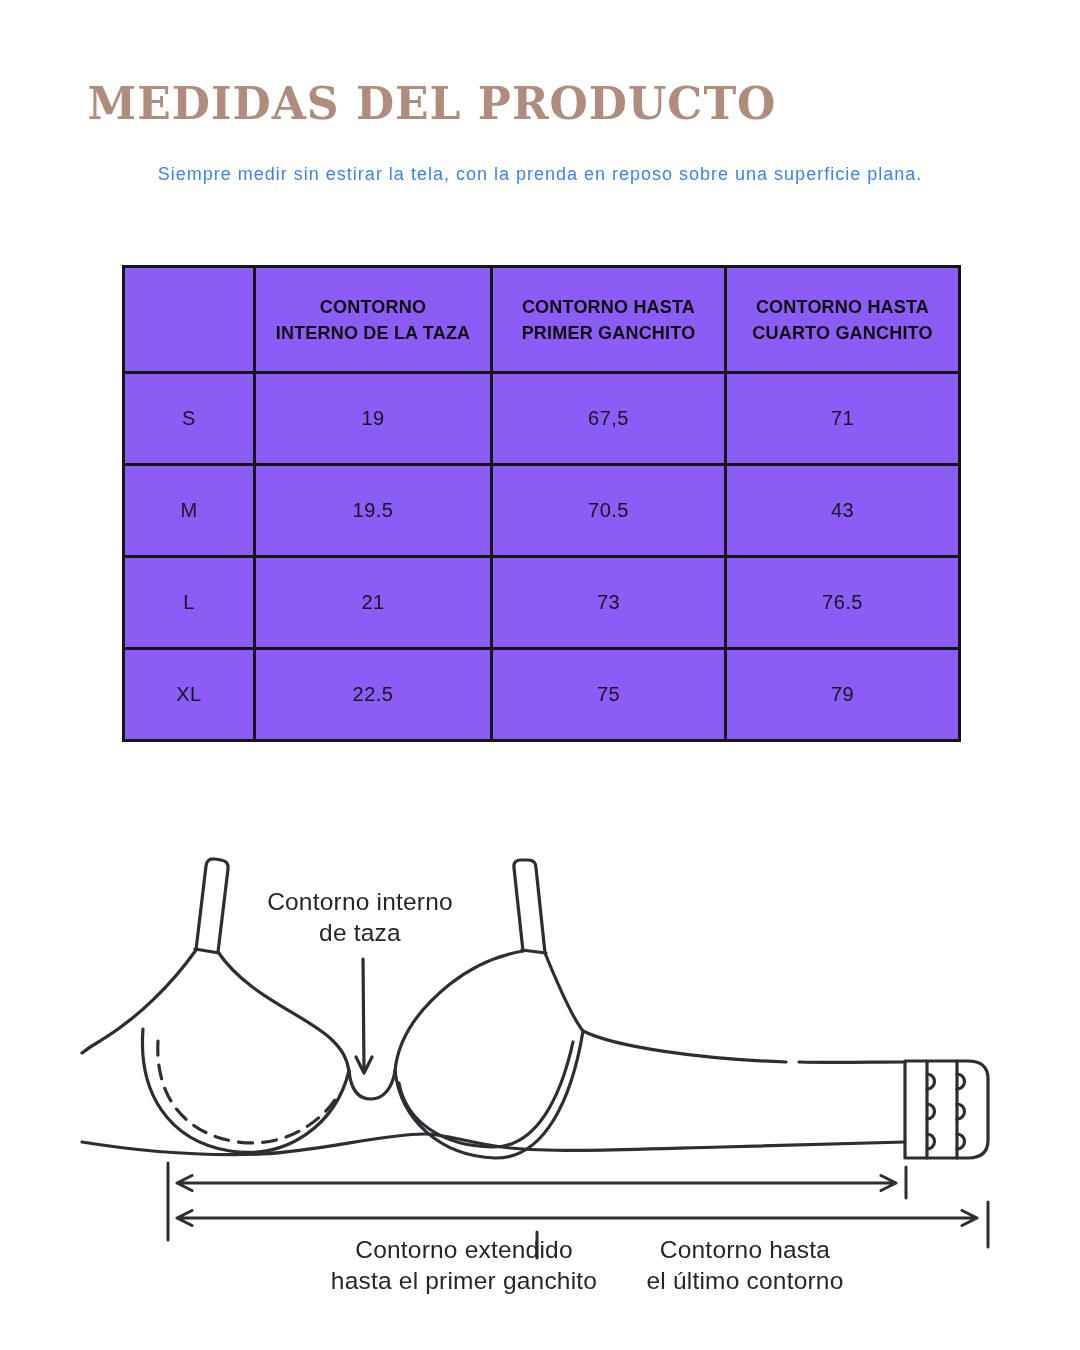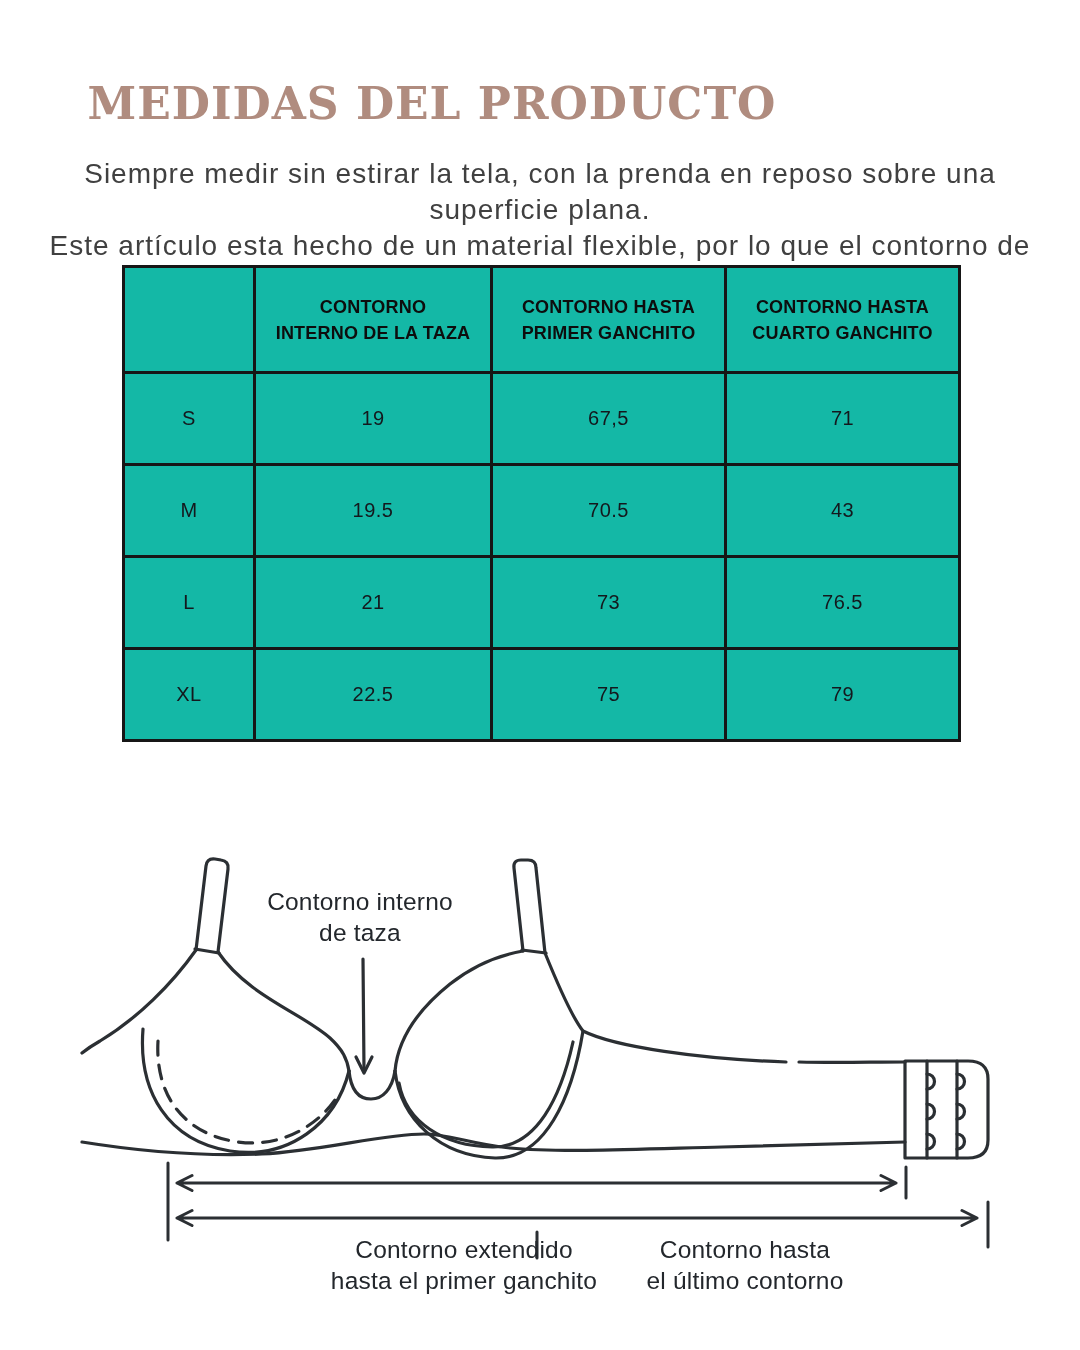--- a/index.html
+++ b/index.html
@@ -7,29 +7,29 @@
     position:relative;width:1080px;height:1350px;background:#ffffff;
     font-family:"Liberation Sans",sans-serif;color:#3a414c;overflow:hidden;
   }
   .title{
     position:absolute;top:78px;left:0;width:864px;text-align:center;
     font-family:"DejaVu Serif",serif;font-weight:bold;font-size:44px;
     letter-spacing:1px;color:#b08c7f;
   }
   .intro{
     position:absolute;top:156px;left:40px;width:1000px;text-align:center;
-    font-size:28px;line-height:36px;letter-spacing:1px;color:#404040;
+    font-size:18px;line-height:36px;letter-spacing:1px;color:#3b82f6;
   }
   table.sizes{
     position:absolute;left:122px;top:265px;width:836px;
     border-collapse:collapse;table-layout:fixed;
   }
   table.sizes td,table.sizes th{
     border:3px solid #161616;text-align:center;vertical-align:middle;
-    background:#14b8a6;
+    background:#8b5cf6;
   }
   table.sizes th{
     height:101px;font-size:18px;font-weight:bold;letter-spacing:.2px;
     line-height:26px;color:#0d0d0d;font-family:"Liberation Sans",sans-serif;
   }
   table.sizes td{
     height:87px;font-size:20px;letter-spacing:.5px;color:#14181d;
     font-weight:normal;
   }
   col.c1{width:131px}col.c2{width:237px}col.c3{width:234px}col.c4{width:234px}
@@ -48,21 +48,20 @@
 </style>
 </head>
 <body>
 
 <div class="page">
 
   <div class="title">MEDIDAS DEL PRODUCTO</div>
 
   <div class="intro">
     <div>Siempre medir sin estirar la tela, con la prenda en reposo sobre una superficie plana.</div>
-    <div>Este artículo esta hecho de un material flexible, por lo que el contorno de la espalda puede</div>
   </div>
 
   <table class="sizes">
     <colgroup>
         <col class="c1">
         <col class="c2">
         <col class="c3">
         <col class="c4">
       </colgroup>
     <tbody>

